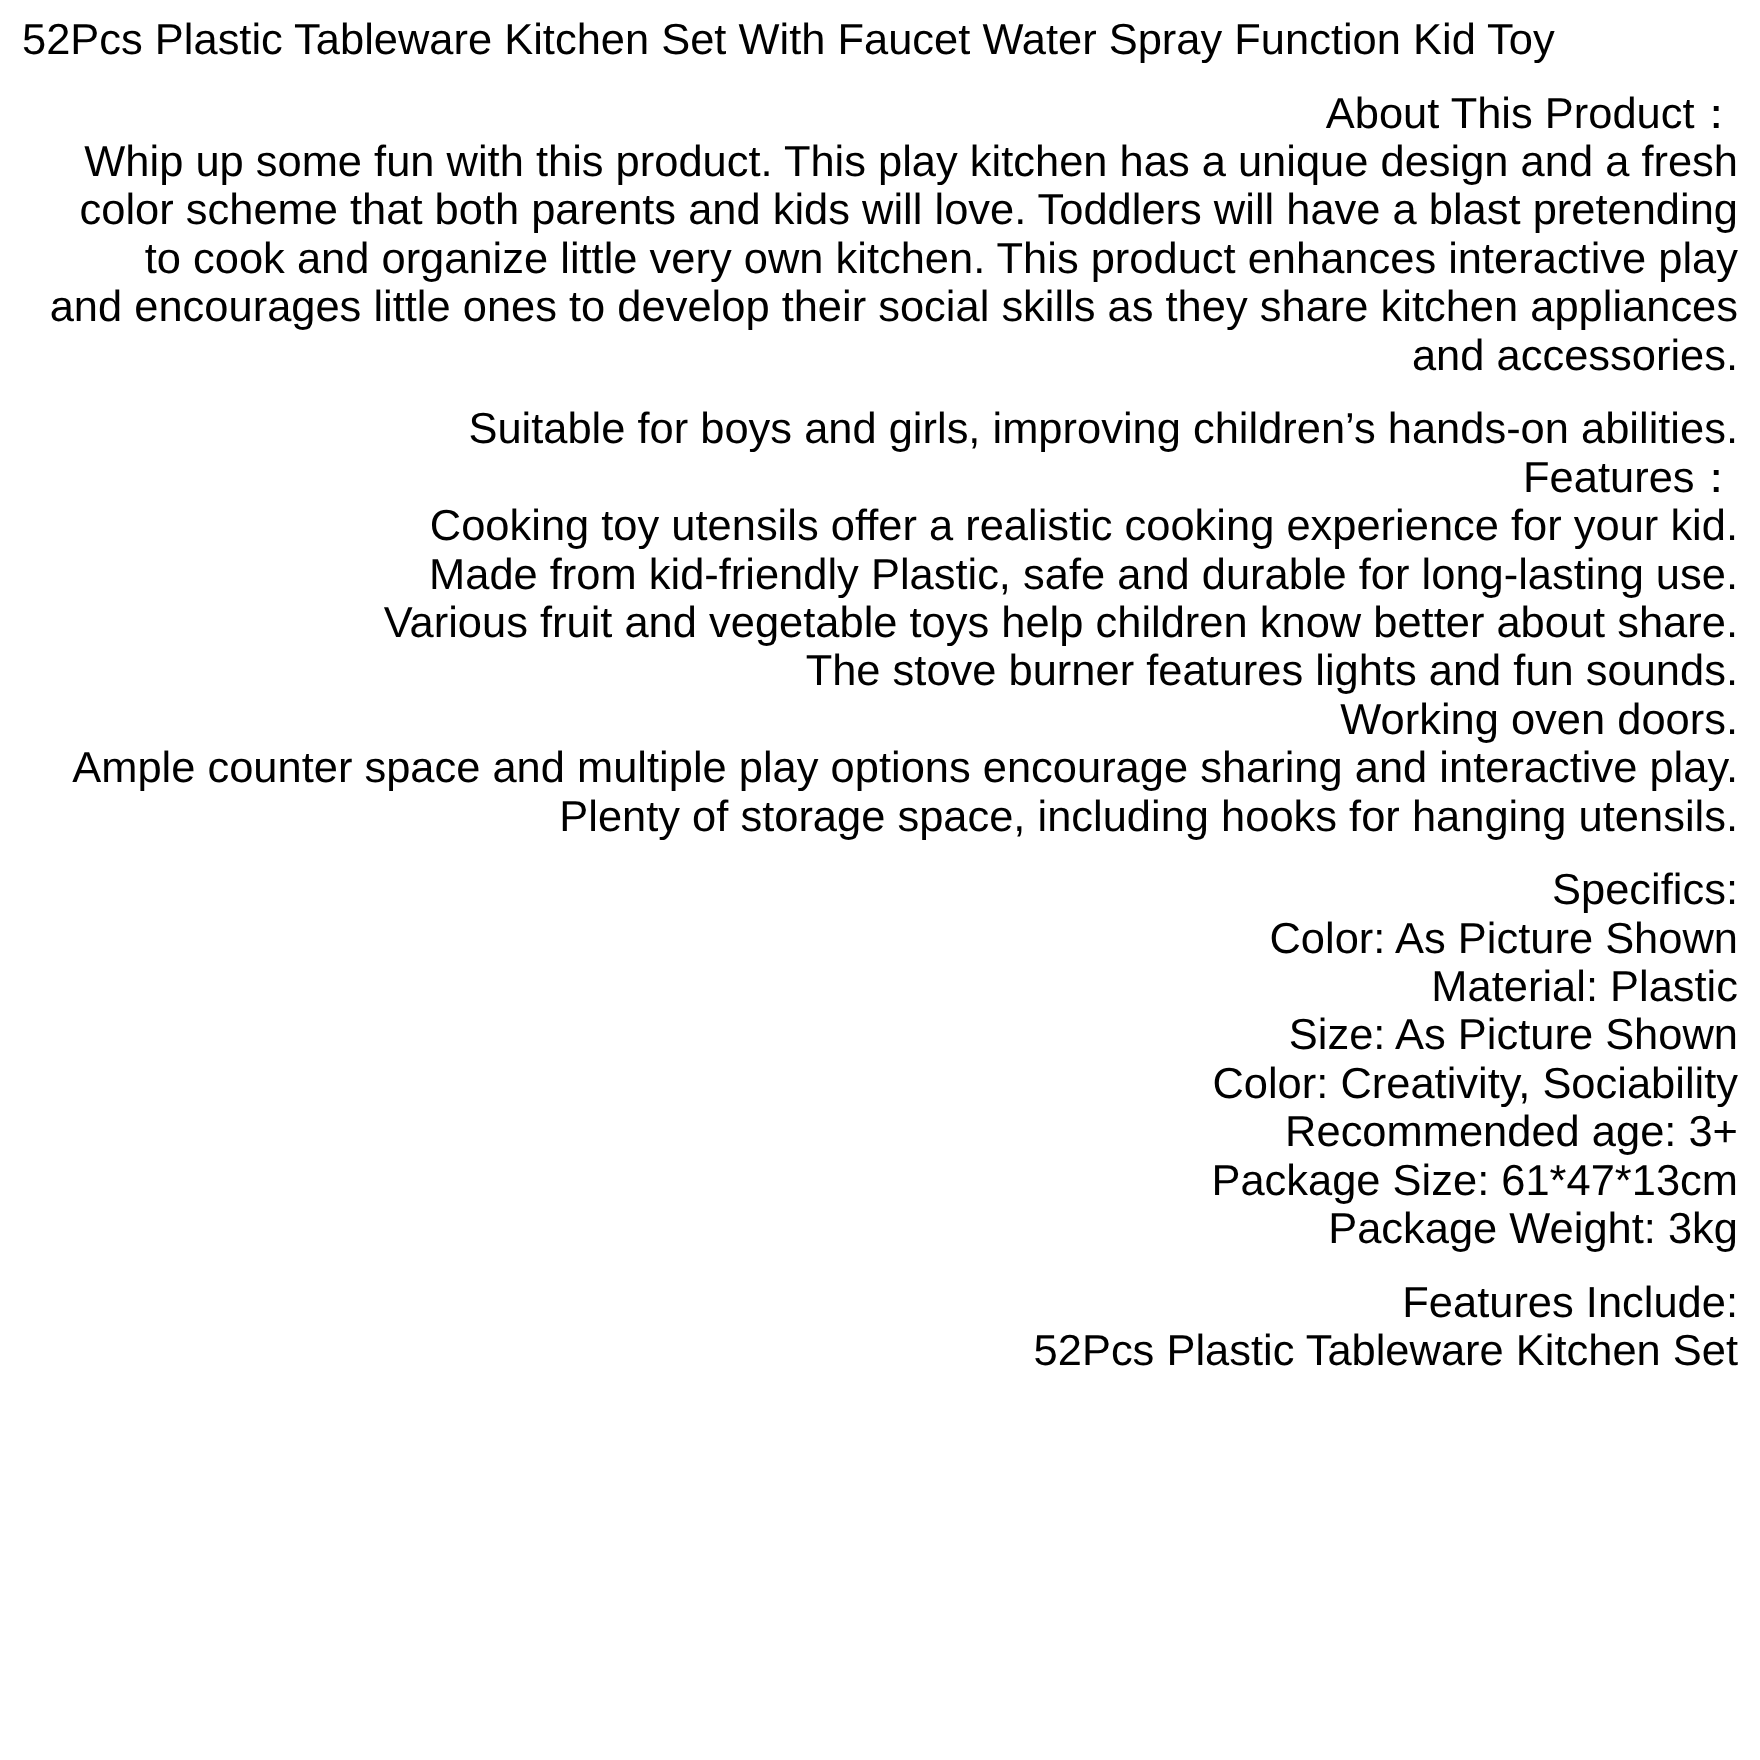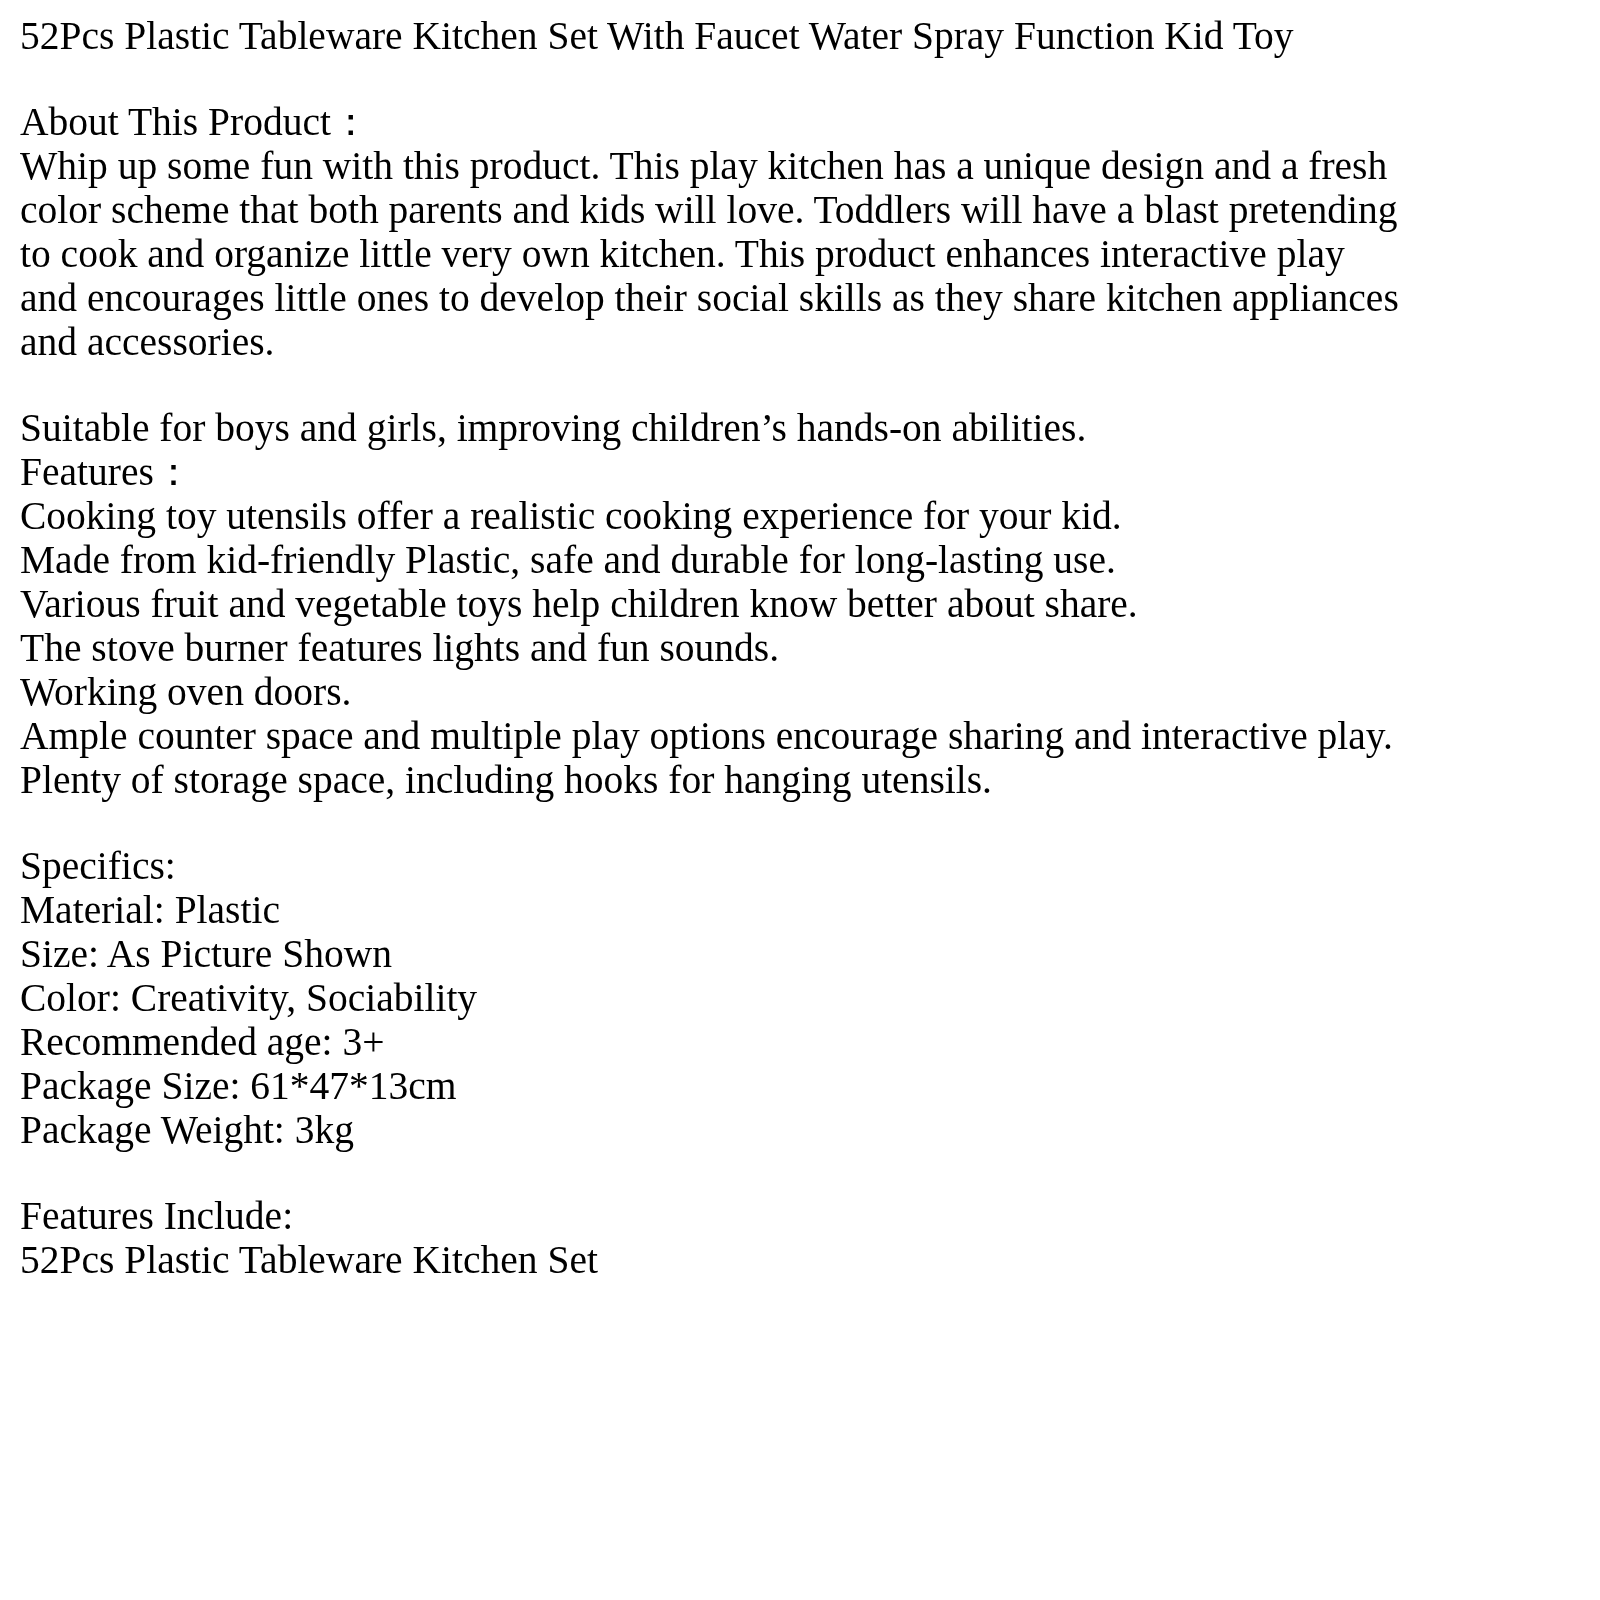--- a/index.html
+++ b/index.html
@@ -14,24 +14,24 @@
     padding: 14px 20px 0 20px;
     font-family: "Liberation Sans", sans-serif;
     font-size: 39.5px;
     line-height: 44px;
     color: #000000;
     overflow: hidden;
   }
   .line {
     white-space: pre;
     min-height: 44px;
-    font-family: Liberation Serif, serif;
   }
   .section {
-    margin-top: 42px; 
+    margin-top: 23px; 
+    text-align: right;
   }
 </style>
 </head>
 <body>
 
 <div>
 
   <div class="line">52Pcs Plastic Tableware Kitchen Set With Faucet Water Spray Function Kid Toy</div>
 
   <div class="section">
@@ -50,20 +50,21 @@
     <div class="line">Made from kid-friendly Plastic, safe and durable for long-lasting use.</div>
     <div class="line">Various fruit and vegetable toys help children know better about share.</div>
     <div class="line">The stove burner features lights and fun sounds.</div>
     <div class="line">Working oven doors.</div>
     <div class="line">Ample counter space and multiple play options encourage sharing and interactive play.</div>
     <div class="line">Plenty of storage space, including hooks for hanging utensils.</div>
   </div>
 
   <div class="section">
     <div class="line">Specifics:</div>
+    <div class="line">Color: As Picture Shown</div>
     <div class="line">Material: Plastic</div>
     <div class="line">Size: As Picture Shown</div>
     <div class="line">Color: Creativity, Sociability</div>
     <div class="line">Recommended age: 3+</div>
     <div class="line">Package Size: 61*47*13cm</div>
     <div class="line">Package Weight: 3kg</div>
   </div>
 
   <div class="section">
     <div class="line">Features Include:</div>

